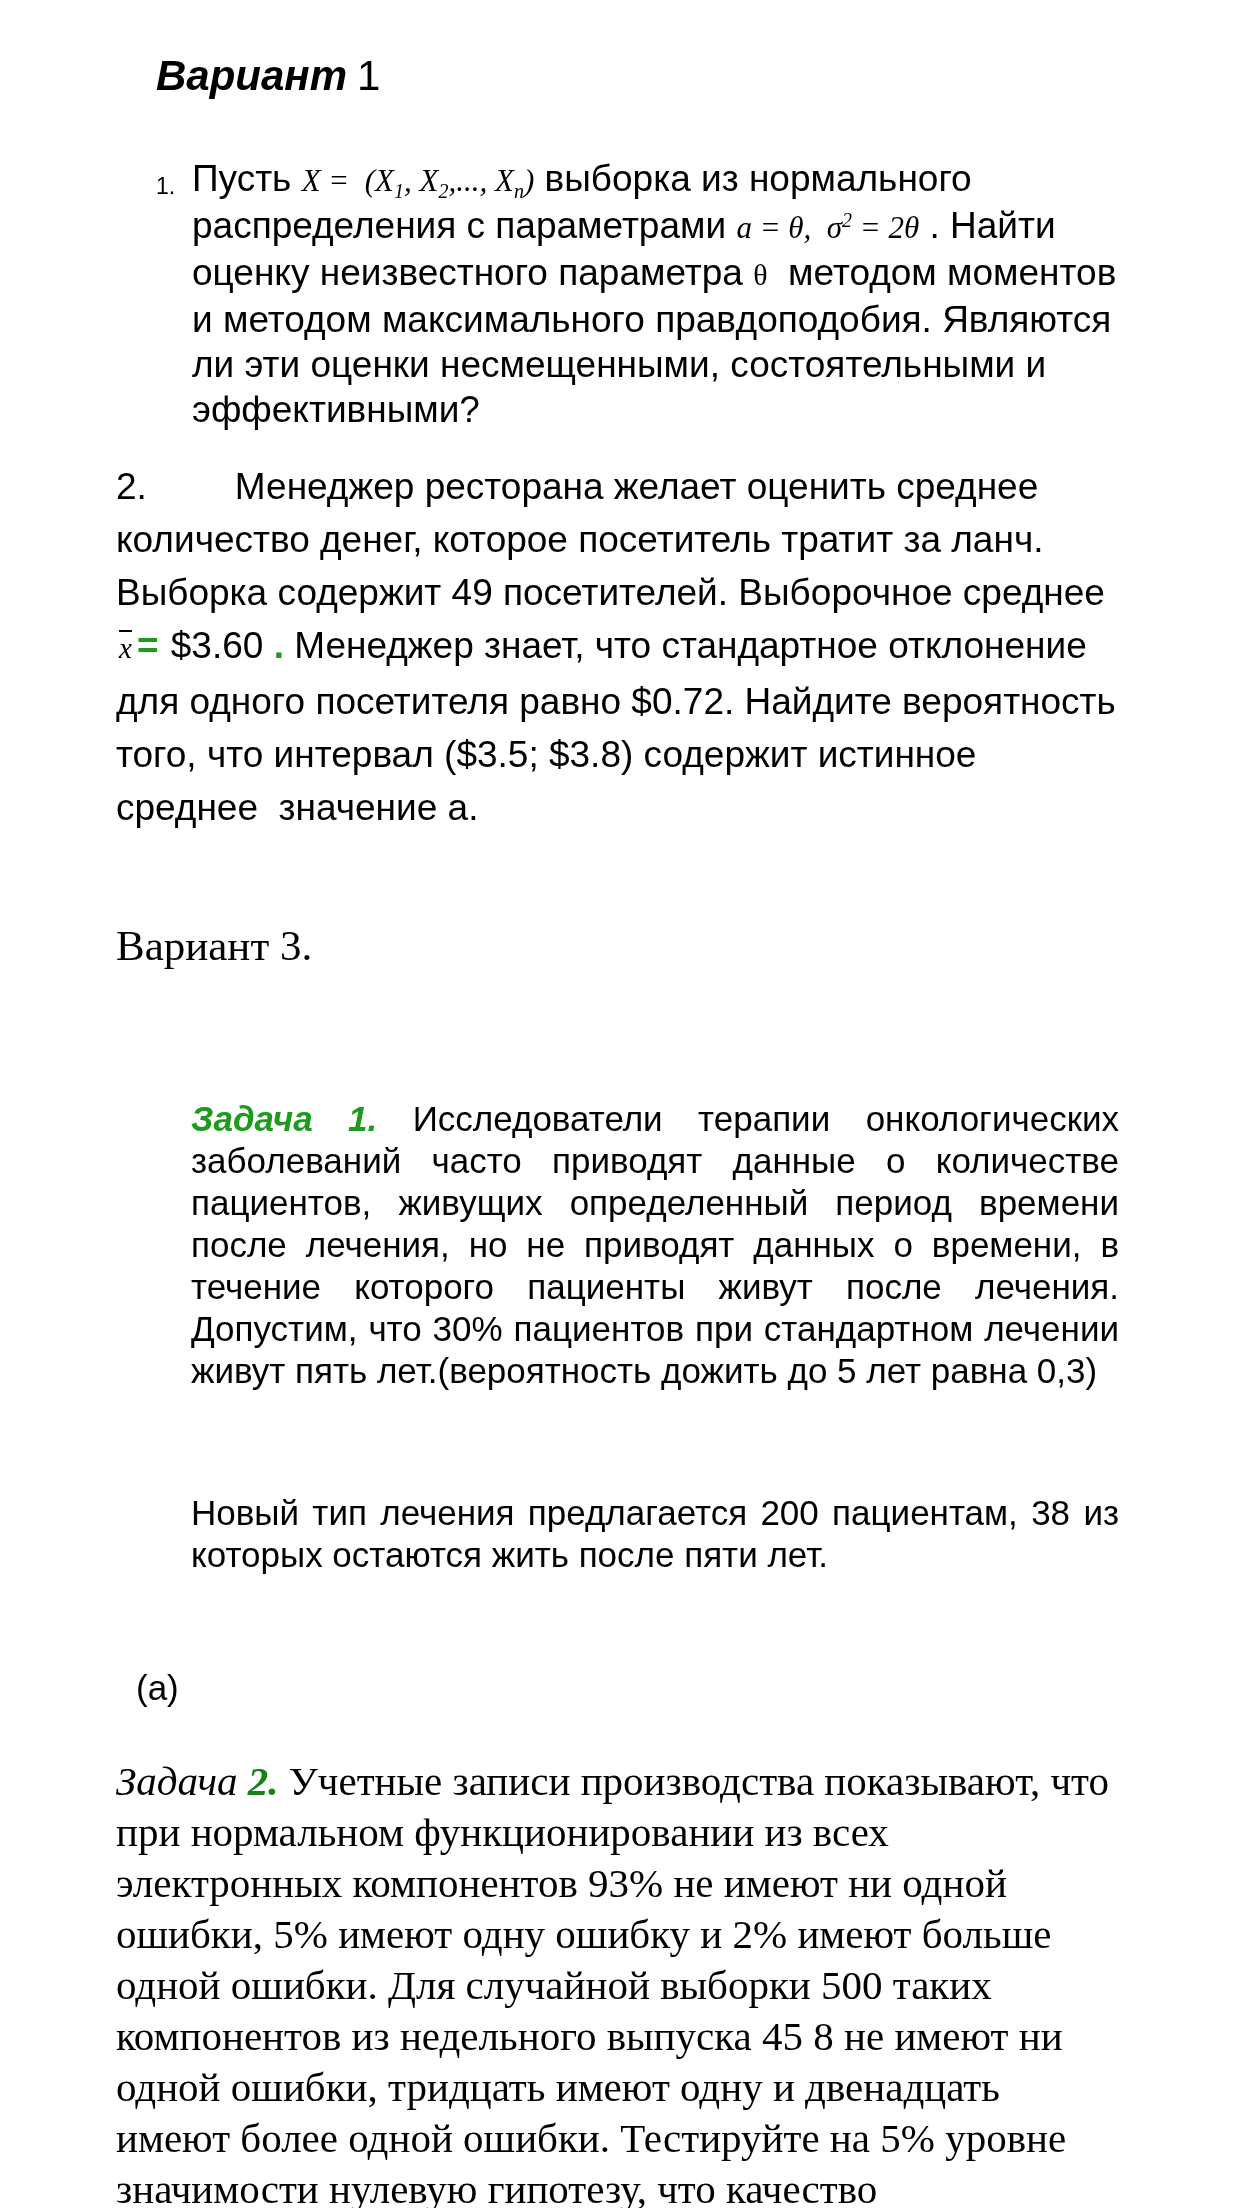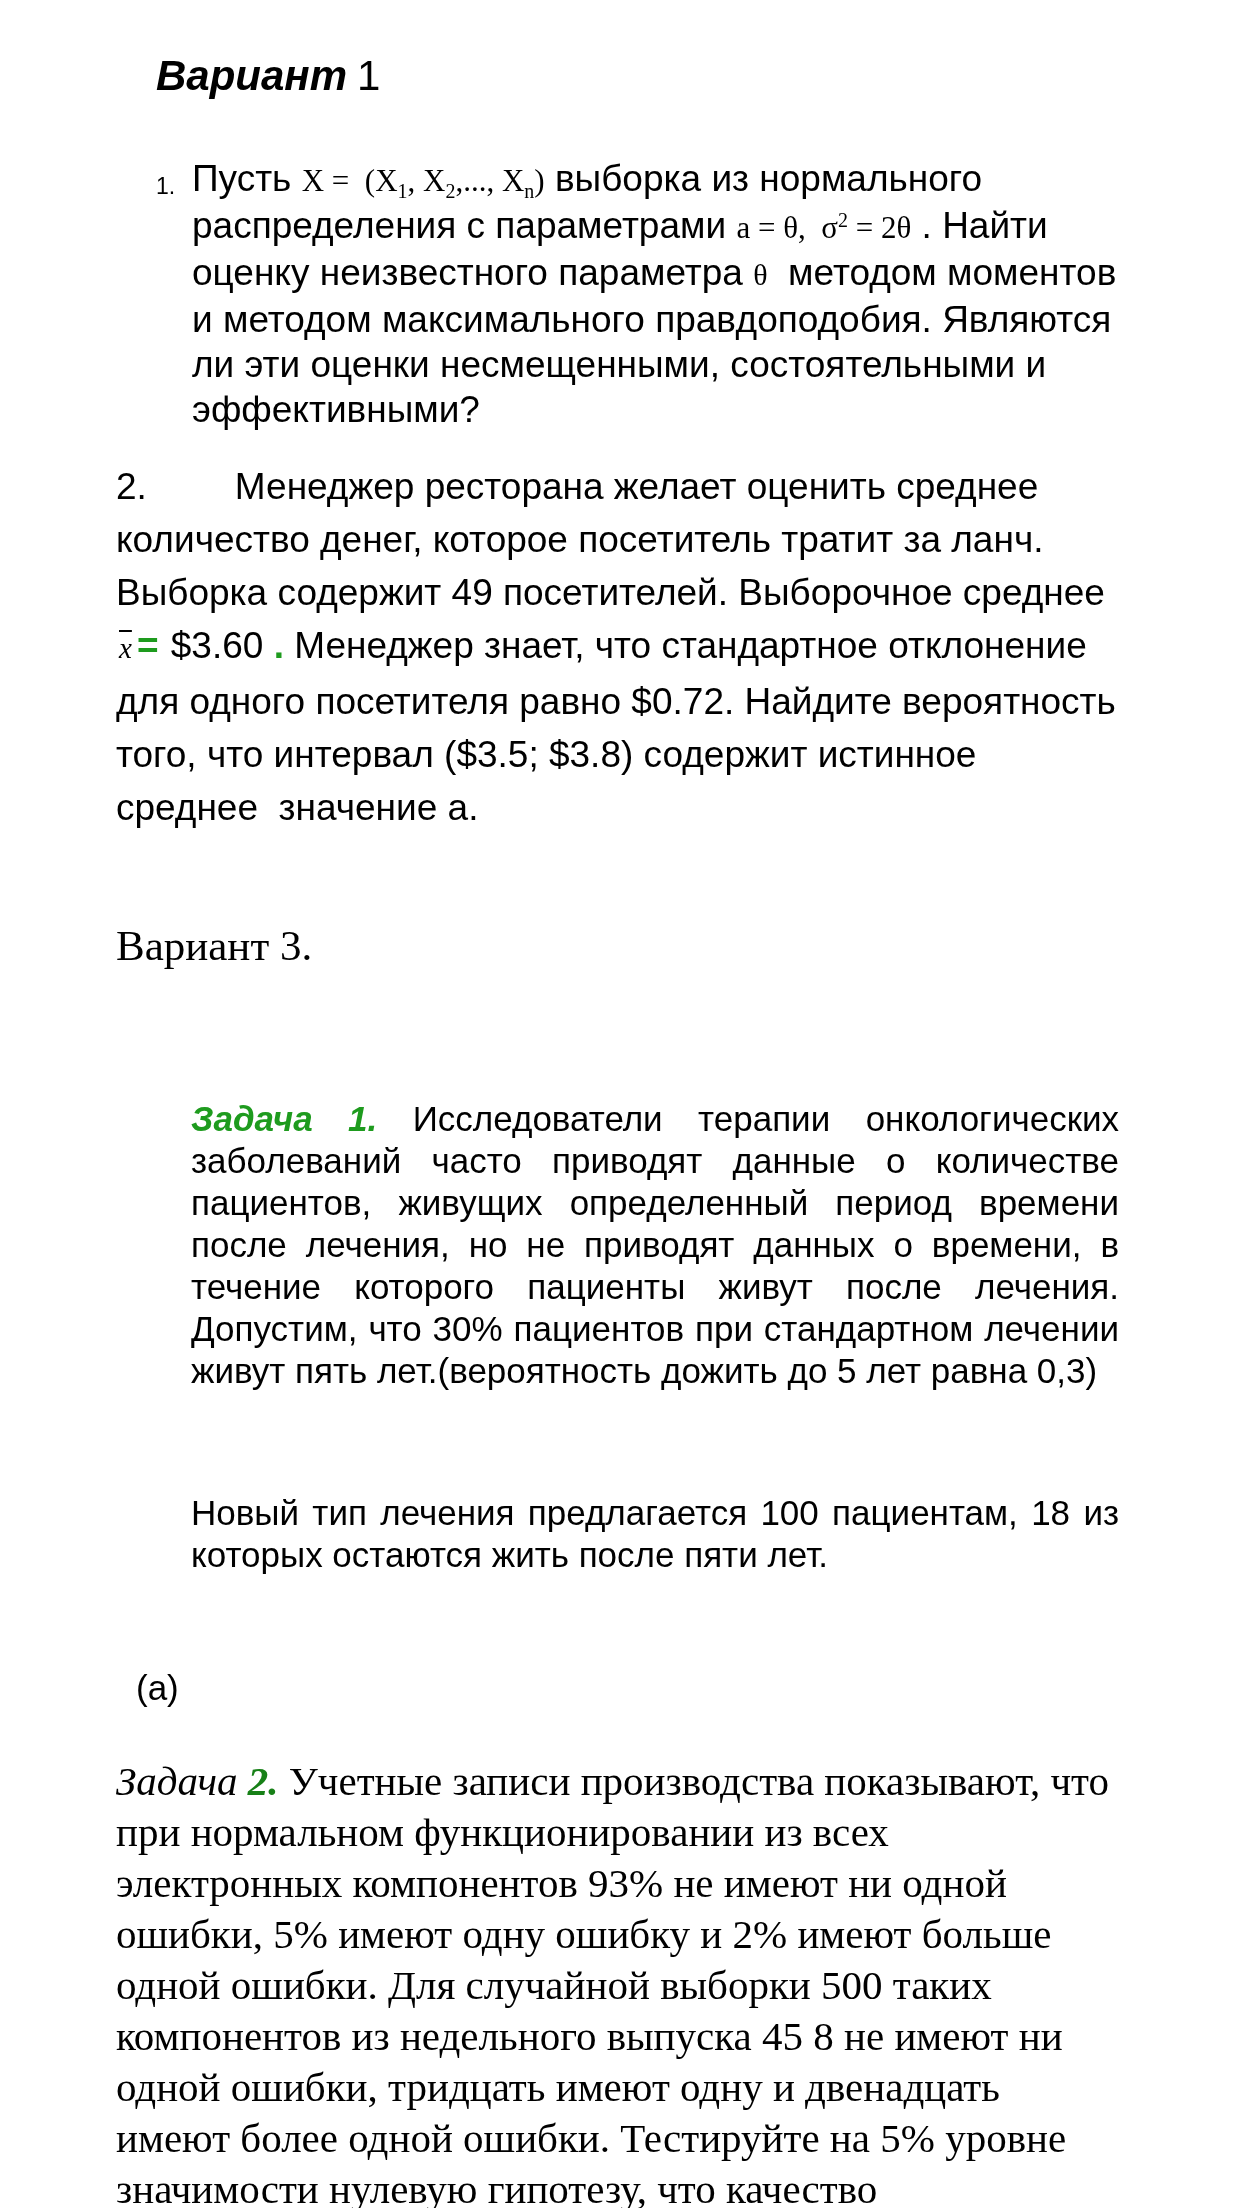--- a/index.html
+++ b/index.html
@@ -46,20 +46,21 @@
   .p1-body {
     margin: 0;
     width: 932px;
     font-size: 37px;
     line-height: 45px;
     white-space: pre-wrap;
   }
 
   .math {
     font-family: "Liberation Serif", serif;
+    font-style: italic;
     font-size: 31px;
   }
   .math sub { font-size: 20px; line-height: 0; }
   .math sup { font-size: 20px; line-height: 0; }
   .theta-inline {
     font-family: "Liberation Serif", serif;
     font-size: 30px;
   }
 
   
@@ -136,21 +137,21 @@
     <span class="p1-marker">1.</span>
     <p class="p1-body"><span>Пусть </span><span class="math"><span>X =  (X</span><sub>1</sub><span>, X</span><sub>2</sub><span>,..., X</span><sub>n</sub><span>)</span></span><span> выборка из нормального распределения с параметрами </span><span class="math"><span>a = θ,  σ</span><sup>2</sup><span> = 2θ</span></span><span> . Найти оценку неизвестного параметра </span><span class="theta-inline">θ</span><span>  методом моментов и методом максимального правдоподобия. Являются ли эти оценки несмещенными, состоятельными и эффективными?</span></p>
   </div>
 
   <p class="p2"><span>2.</span><span class="spacer"></span><span>Менеджер ресторана желает оценить среднее количество денег, которое посетитель тратит за ланч. Выборка содержит 49 посетителей. Выборочное среднее </span><span class="xbar">x</span><span class="green-eq" style="color: rgb(30, 155, 30);">=</span><span> $3.60 </span><span class="green-dot" style="color: rgb(30, 155, 30);">.</span><span> Менеджер знает, что стандартное отклонение для одного посетителя равно $0.72. Найдите вероятность того, что интервал ($3.5; $3.8) содержит истинное среднее  значение а.</span></p>
 
   <h2 class="section-heading">Вариант 3.</h2>
 
   <div class="z1">
     <p style="margin:0"><span class="z1-label" style="color: rgb(30, 155, 30);">Задача 1.</span><span> Исследователи терапии онкологических заболеваний часто приводят данные о количестве пациентов, живущих определенный период времени после лечения, но не приводят данных о времени, в течение которого пациенты живут после лечения. Допустим, что 30% пациентов при стандартном лечении живут пять лет.(вероятность дожить до 5 лет равна 0,3)</span></p>
-    <p class="z1-para2" style="margin-bottom:0">Новый тип лечения предлагается 100 пациентам, 18 из которых остаются жить после пяти лет.</p>
+    <p class="z1-para2" style="margin-bottom:0">Новый тип лечения предлагается 200 пациентам, 38 из которых остаются жить после пяти лет.</p>
   </div>
 
   <div class="item-a">
     <span class="item-a-marker">(а)</span>
   </div>
 
   <p class="z2"><span class="z2-label">Задача </span><span class="z2-num" style="color: rgb(23, 128, 23);">2.</span><span> Учетные записи производства показывают, что при нормальном функционировании из всех электронных компонентов 93% не имеют ни одной ошибки, 5% имеют одну ошибку и 2% имеют больше одной ошибки. Для случайной выборки 500 таких компонентов из недельного выпуска 45 8 не имеют ни одной ошибки, тридцать имеют одну и двенадцать имеют более одной ошибки. Тестируйте на 5% уровне значимости нулевую гипотезу, что качество выпускаемого продукта соответствует обычной закономерности.</span></p>
 
 </div>
 

